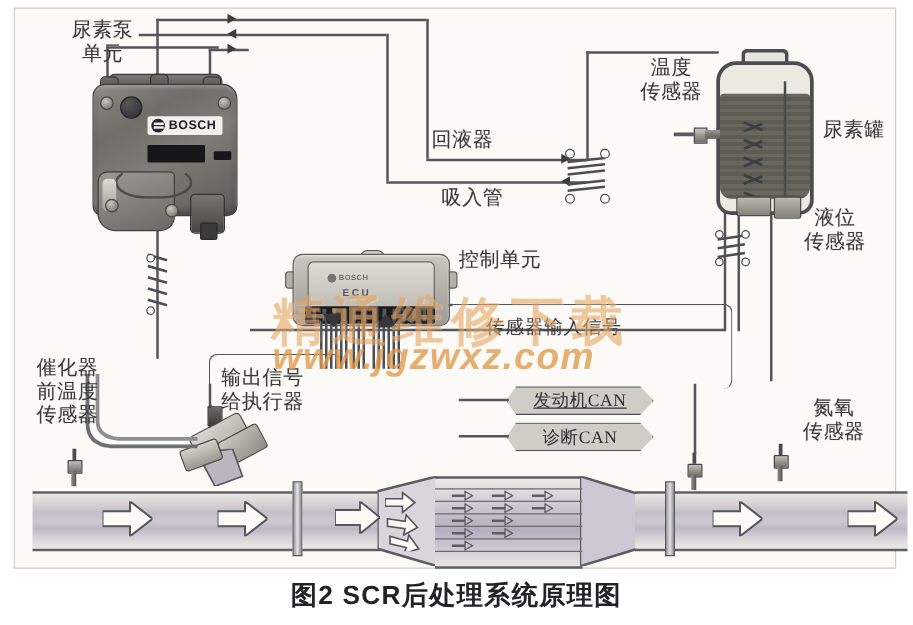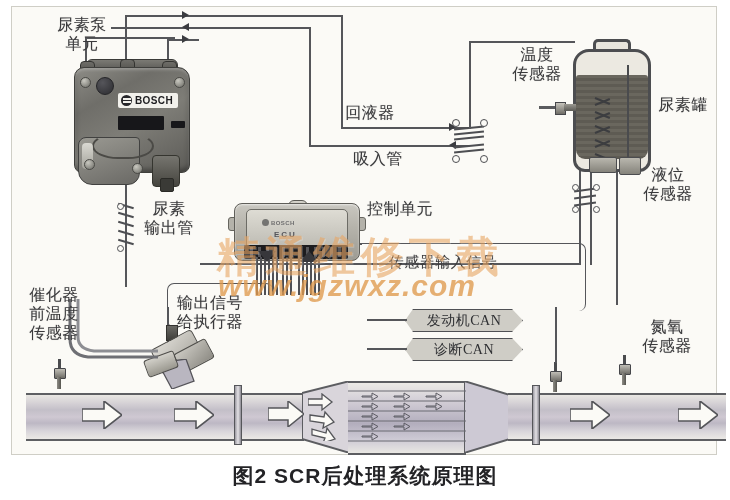--- a/index.html
+++ b/index.html
@@ -466,34 +466,32 @@
     <div class="probe-sensor" style="left:607px;top:348px;">
       <div class="tip"></div>
         <div class="hex"></div>
         <div class="stem"></div>
     </div>
 
     <div class="ln lnv" style="left:543px;top:300px;height:56px;"></div>
     <div class="ln lnv" style="left:612px;top:300px;height:50px;opacity:0;"></div>
     <div class="ln lnv" style="left:46px;top:290px;height:62px;opacity:0;"></div>
 
-    <div class="cantag" style="left:393px;top:302px;width:116px;">
+    <div class="cantag" style="left:393px;top:302px;width:116px;text-decoration:underline;">
       <span>发动机CAN</span>
     </div>
     <div class="ln lnh" style="left:355px;top:312px;width:40px;"></div>
 
     <div class="cantag" style="left:393px;top:331px;width:116px;justify-content:center;">
       <span>诊断CAN</span>
     </div>
     <div class="ln lnh" style="left:355px;top:341px;width:40px;"></div>
 
     <div class="lbl" style="left:28px;top:8px;width:84px;">尿素泵
 单元</div>
-    <div class="lbl" style="left:124px;top:192px;width:66px;">尿素
-输出管</div>
     <div class="lbl" style="left:324px;top:96px;width:68px;">回液器</div>
     <div class="lbl" style="left:332px;top:142px;width:68px;">吸入管</div>
     <div class="lbl" style="left:489px;top:38px;width:72px;">温度
 传感器</div>
     <div class="lbl" style="left:637px;top:88px;width:68px;text-align:center;">尿素罐</div>
     <div class="lbl" style="left:620px;top:158px;width:72px;">液位
 传感器</div>
     <div class="lbl" style="left:345px;top:192px;width:86px;">控制单元</div>
     <div class="lbl s15" style="left:362px;top:246px;width:138px;">传感器输入信号</div>
     <div class="lbl" style="left:156px;top:286px;width:84px;">输出信号

